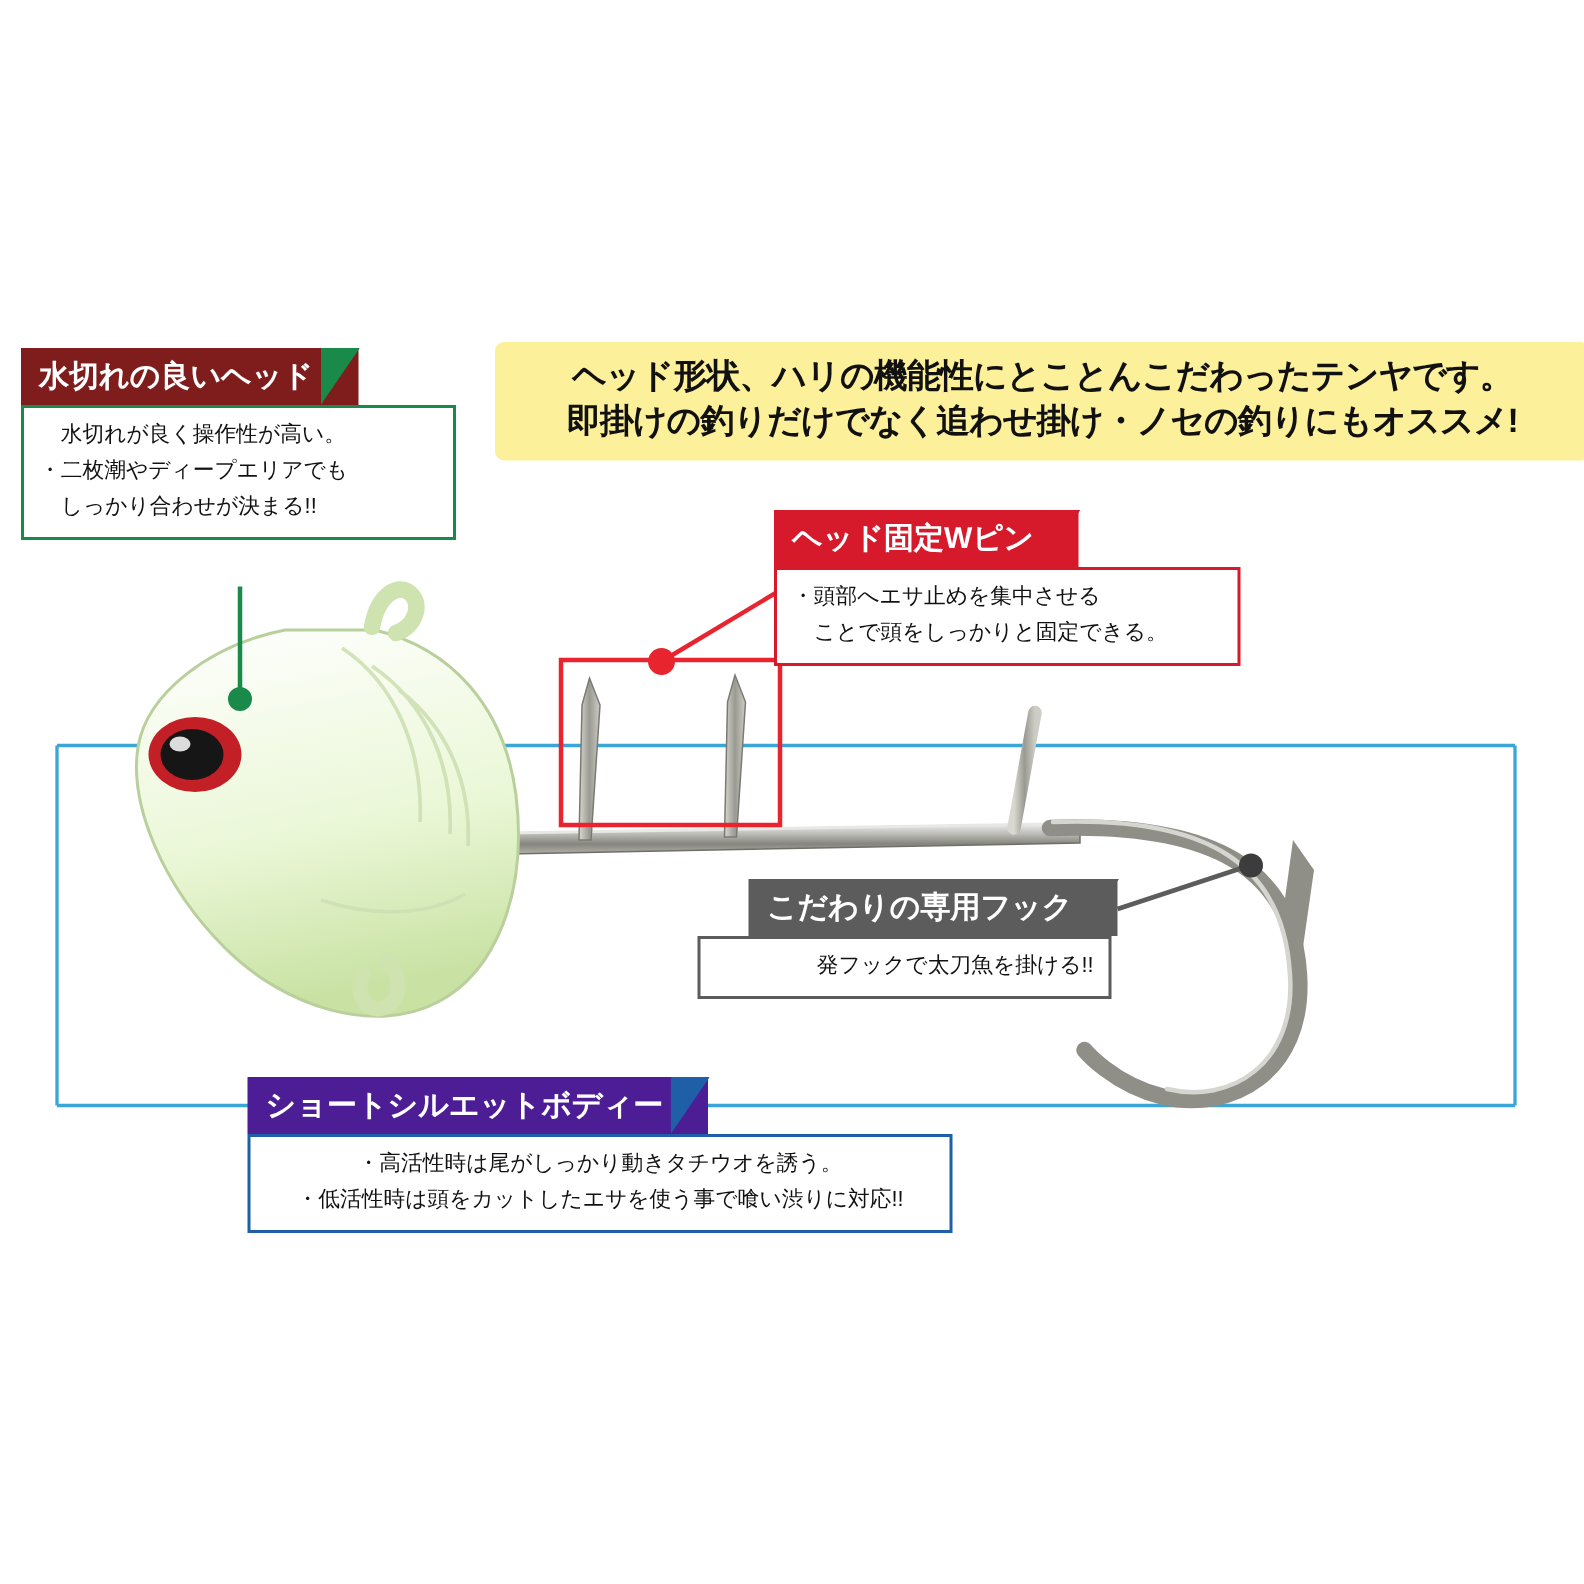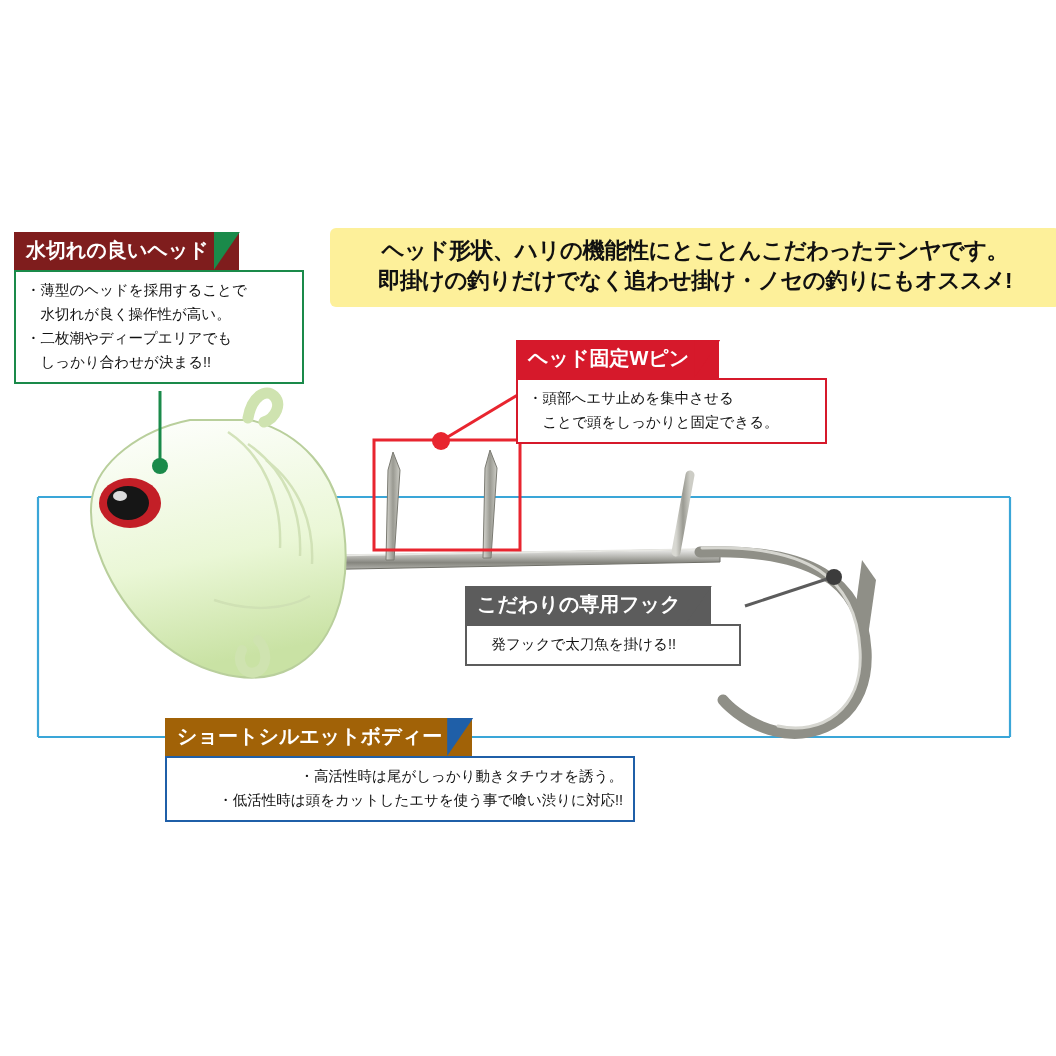--- a/index.html
+++ b/index.html
@@ -54,32 +54,32 @@
   .red .cal-title{background:#d6192b;}
   .red .cal-title::after{background:#d6192b;clip-path:polygon(0 0,100% 0,0 100%);}
   .red .cal-body{border-color:#d6192b;}
 
   
   .gray .cal-title{background:#5c5c5c;}
   .gray .cal-title::after{background:#5c5c5c;clip-path:polygon(0 0,100% 0,0 100%);}
   .gray .cal-body{border-color:#5c5c5c;}
 
   
-  .blue .cal-title{background:#a16207;}
+  .blue .cal-title{background:#4c1d95;}
   .blue .cal-title::after{background:#1f5fa8;clip-path:polygon(0 0,100% 0,0 100%);}
   .blue .cal-body{border-color:#1f5fa8;}
 
   .c-head{left:14px;top:232px;width:290px;}
   .c-head .cal-body{width:266px;}
   .c-wpin{left:516px;top:340px;width:310px;}
   .c-wpin .cal-body{width:287px;}
-  .c-hook{left:465px;top:586px;width:280px;}
+  .c-hook{left:465px;top:586px;width:280px;text-align:right;}
   .c-hook .cal-body{width:252px;}
   .c-body{left:165px;top:718px;width:470px;}
-  .c-body .cal-body{width:446px;text-align:right;}
+  .c-body .cal-body{width:446px;text-align:center;}
 
   
   svg.overlay{position:absolute;left:0;top:0;width:1056px;height:1056px;pointer-events:none;}
 
   
   .art{position:absolute;left:0;top:0;width:1056px;height:1056px;}
 </style>
 </head>
 <body>
 
@@ -180,21 +180,20 @@
   </svg>
 
   <div class="headline">
     <div class="l1">ヘッド形状、ハリの機能性にとことんこだわったテンヤです。</div>
     <div class="l2">即掛けの釣りだけでなく追わせ掛け・ノセの釣りにもオススメ!</div>
   </div>
 
   <div class="callout green c-head">
     <div class="cal-title">水切れの良いヘッド</div>
     <div class="cal-body">
-      <p>・薄型のヘッドを採用することで</p>
       <p>　水切れが良く操作性が高い。</p>
       <p>・二枚潮やディープエリアでも</p>
       <p>　しっかり合わせが決まる!!</p>
     </div>
   </div>
 
   <div class="callout red c-wpin">
     <div class="cal-title">ヘッド固定Wピン</div>
     <div class="cal-body">
       <p>・頭部へエサ止めを集中させる</p>

